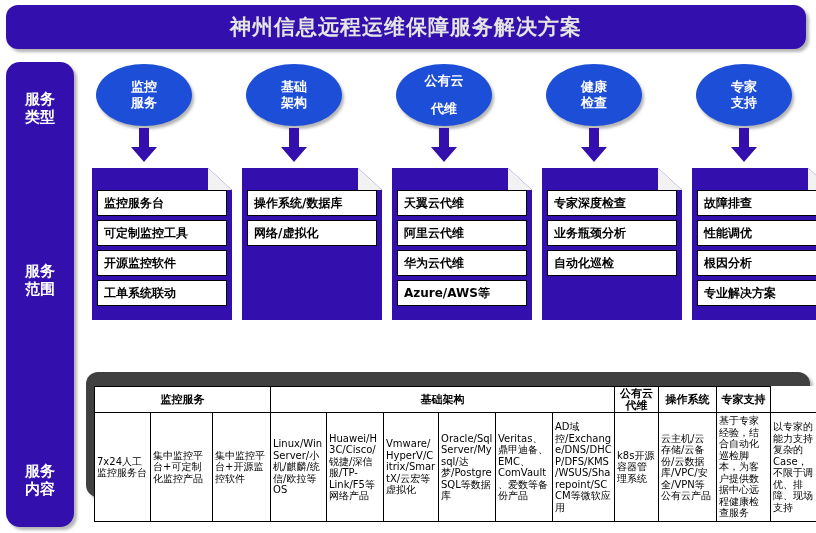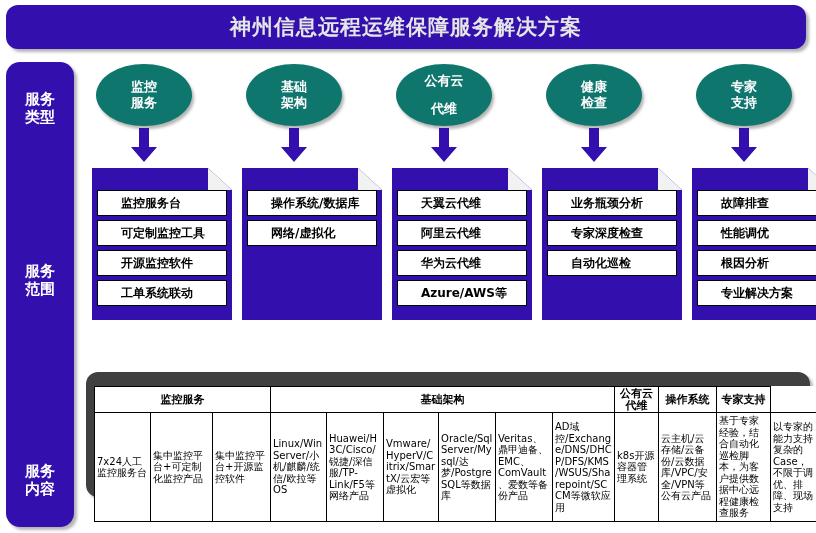--- a/index.html
+++ b/index.html
@@ -62,21 +62,21 @@
   #side-label-0 { top: 28px; }
   #side-label-1 { top: 200px; }
   #side-label-2 { top: 400px; }
 
   
   .ellipse {
     position: absolute;
     top: 64px;
     width: 96px;
     height: 62px;
-    background: #0f766e;
+    background: #1d4ed8;
     border-radius: 50%;
     box-shadow: 2px 3px 3px rgba(130,130,130,0.6);
     display: flex;
     flex-direction: column;
     align-items: center;
     justify-content: center;
   }
   .ellipse span {
     color: #ffffff;
     font-size: 13px;
@@ -124,21 +124,21 @@
     top: 22px;
     width: 130px;
   }
   .scope-item {
     height: 26px;
     margin-bottom: 4px;
     background: #ffffff;
     border: 1px solid #000000;
     display: flex;
     align-items: center;
-    padding-left: 23px;
+    padding-left: 6px;
     box-sizing: border-box;
     font-size: 12px;
     font-weight: bold;
     color: #000000;
     white-space: nowrap;
   }
   .scope-item:last-child { margin-bottom: 14px; }
 
   
   #table-panel {
@@ -269,22 +269,22 @@
         <div class="scope-item">天翼云代维</div>
         <div class="scope-item">阿里云代维</div>
         <div class="scope-item">华为云代维</div>
         <div class="scope-item">Azure/AWS等</div>
       </div>
     </div>
     <div class="scope-box" style="left: 542px;">
       <div class="scope-bg"></div>
       <div class="scope-fold"></div>
       <div class="scope-items">
+        <div class="scope-item">专家深度检查</div>
         <div class="scope-item">业务瓶颈分析</div>
-        <div class="scope-item">专家深度检查</div>
         <div class="scope-item">自动化巡检</div>
       </div>
     </div>
     <div class="scope-box" style="left: 692px;">
       <div class="scope-bg"></div>
       <div class="scope-fold"></div>
       <div class="scope-items">
         <div class="scope-item">故障排查</div>
         <div class="scope-item">性能调优</div>
         <div class="scope-item">根因分析</div>

